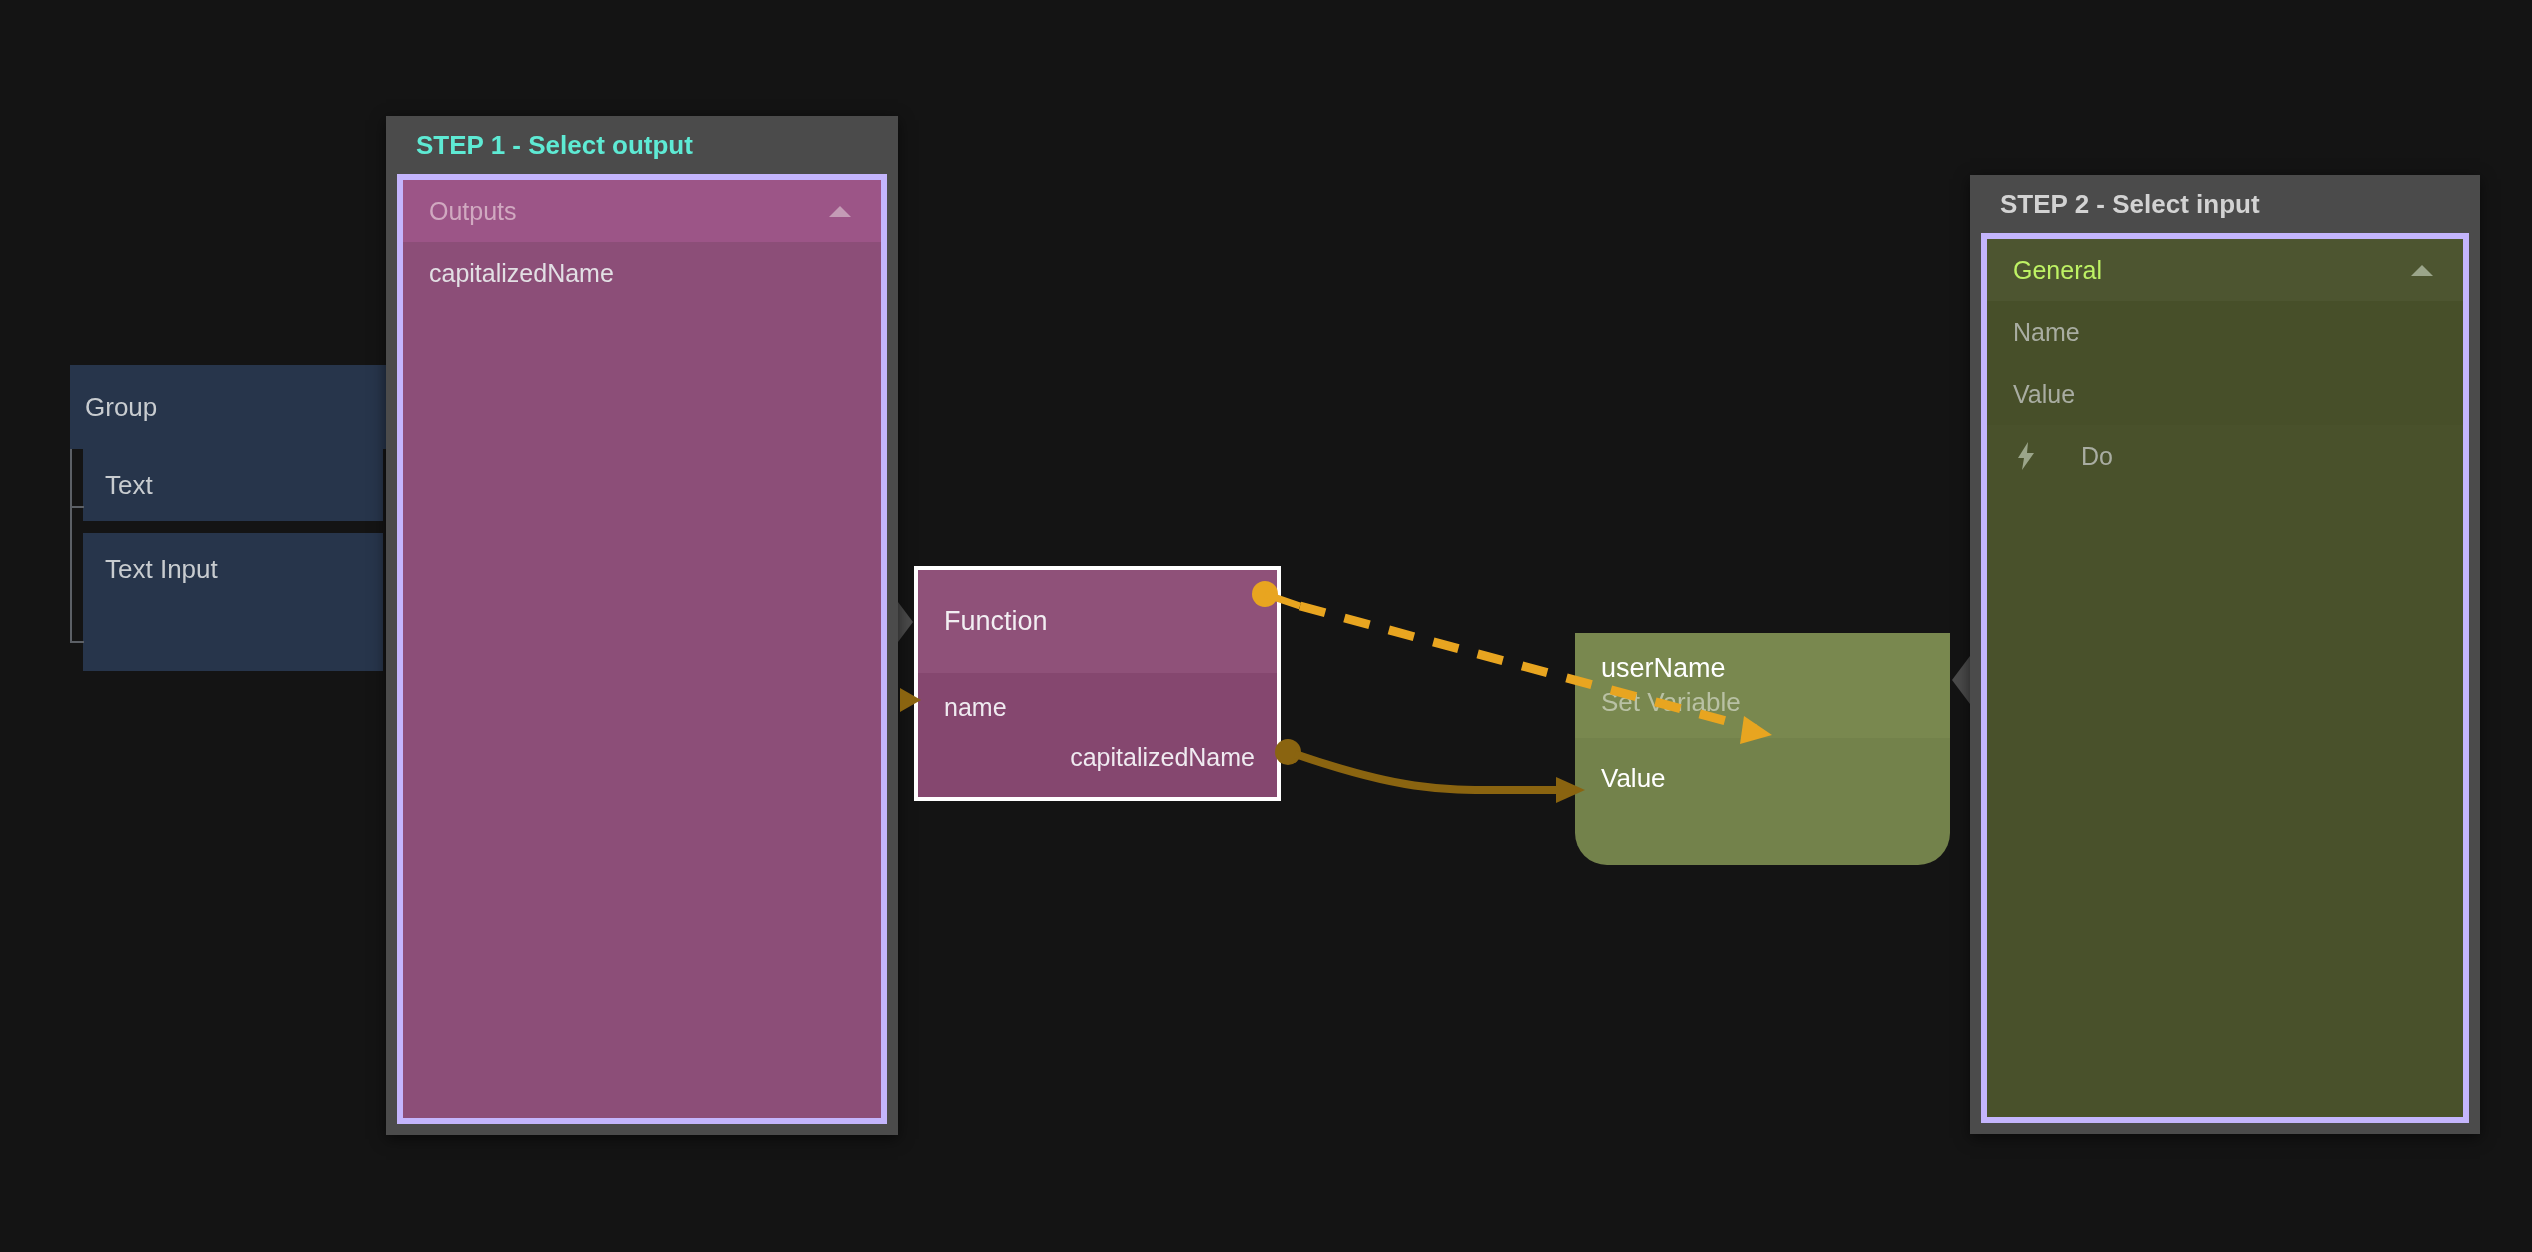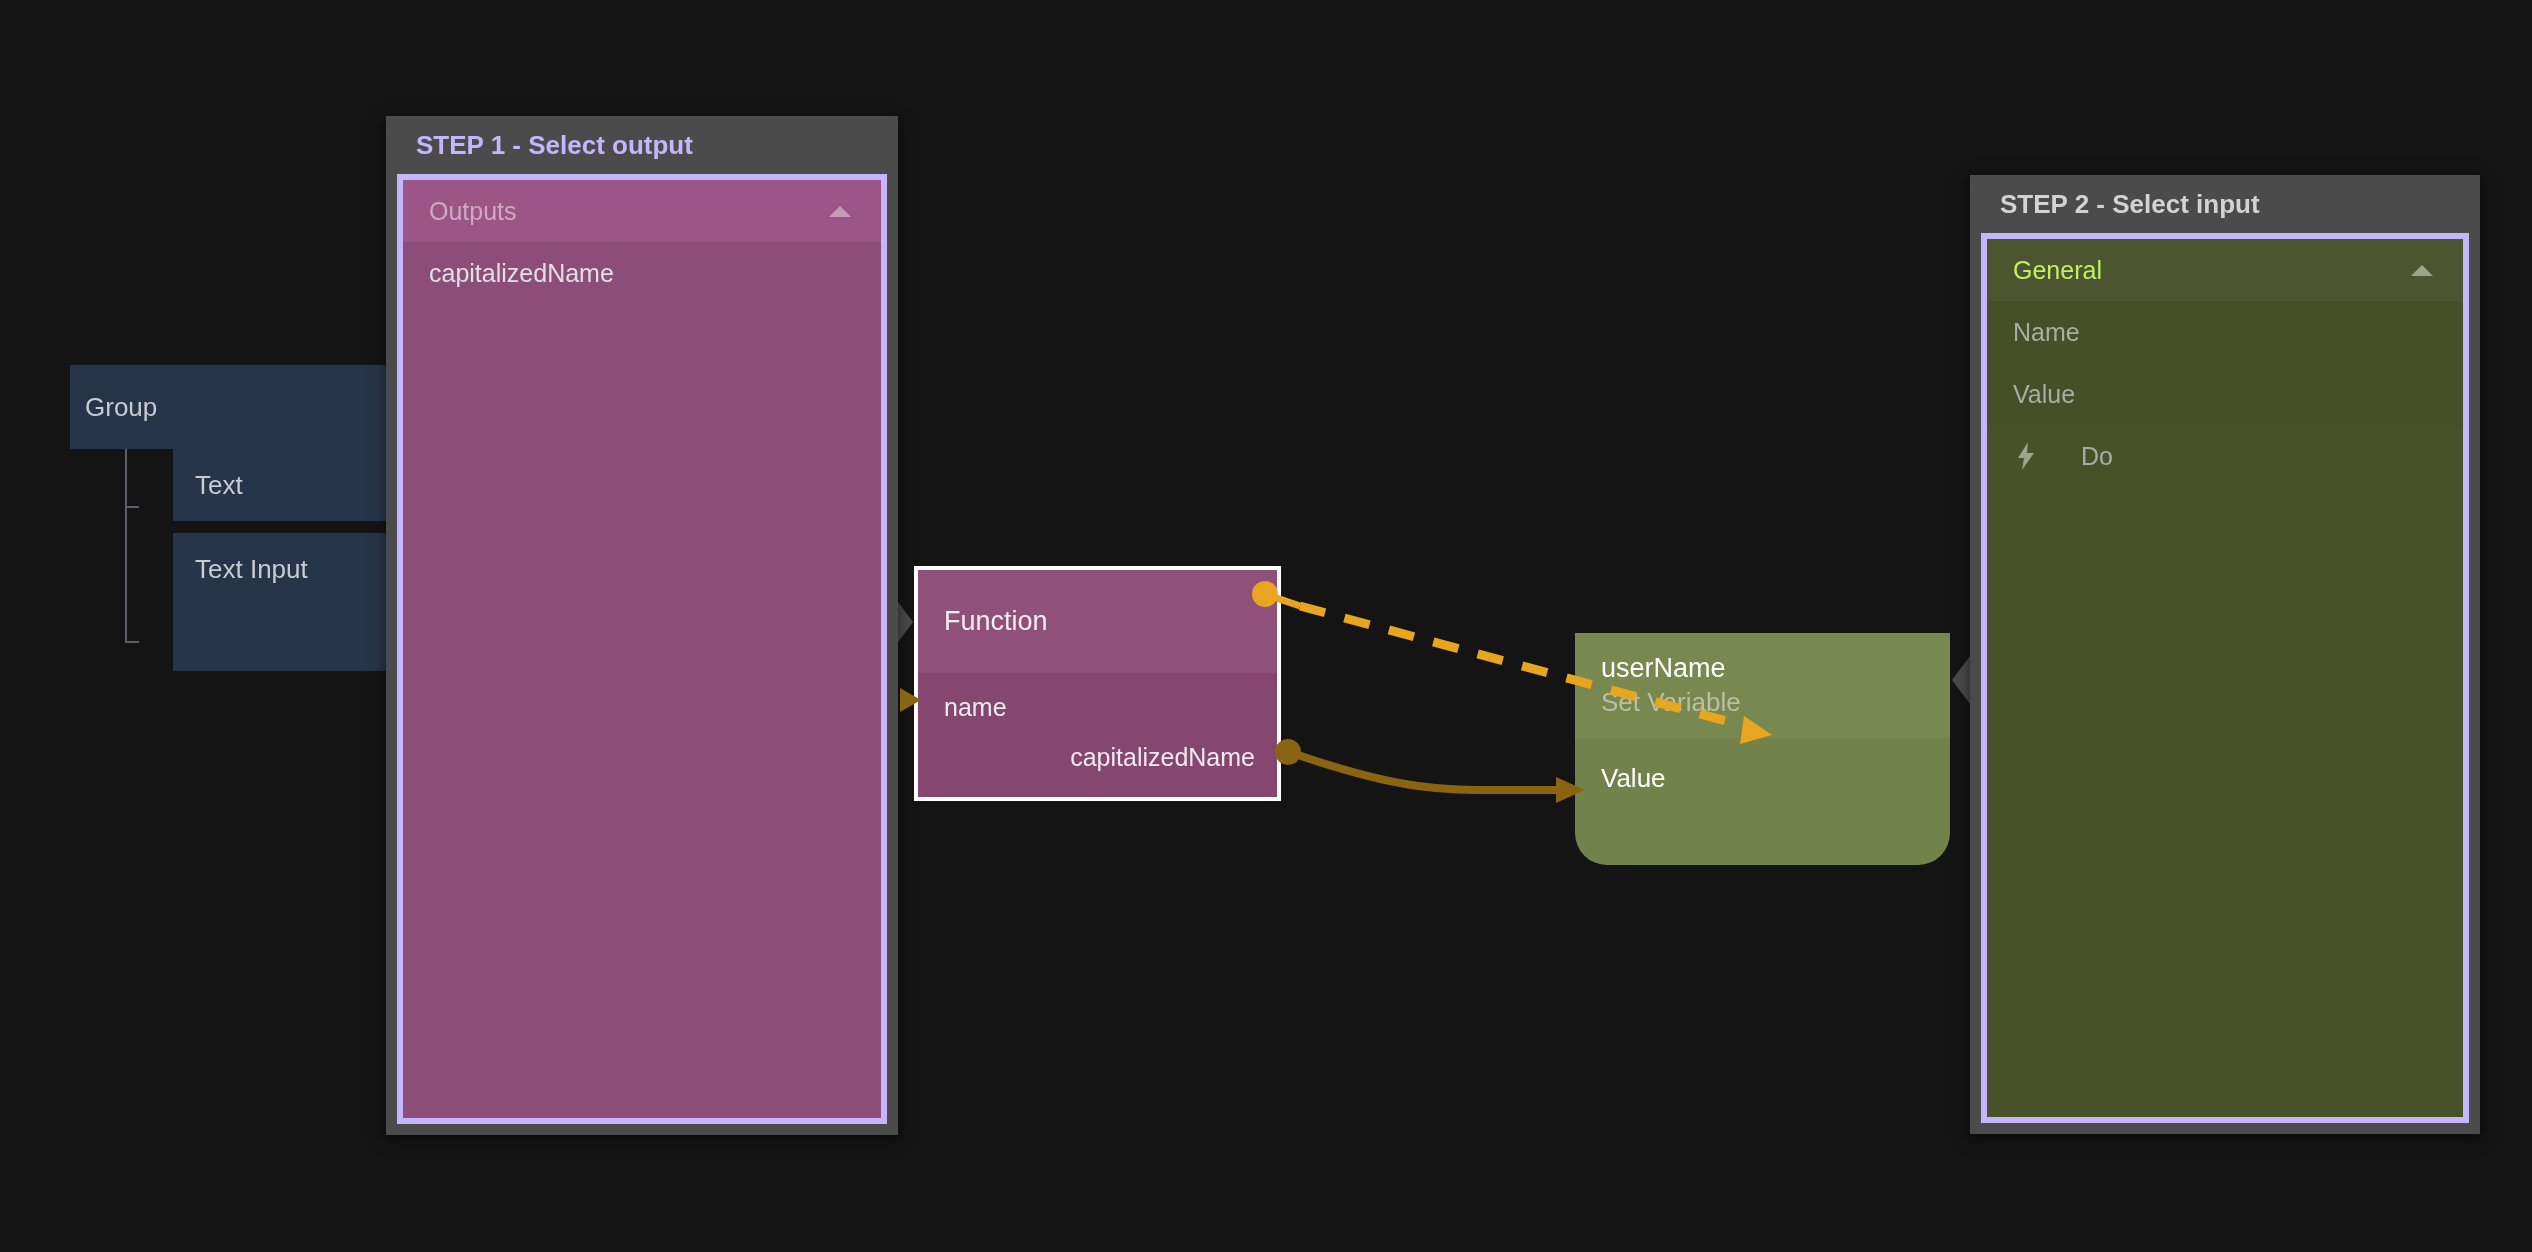--- a/index.html
+++ b/index.html
@@ -47,22 +47,21 @@
     box-sizing: border-box;
   }
   #tree-group {
     height: 84px;
     line-height: 84px;
     padding-left: 15px;
     width: 320px;
   }
   #tree-children {
     position: relative;
-    margin-left: 55px;
-    padding-left: 48px;
+    padding-left: 13px;
   }
   .tree-stem {
     position: absolute;
     left: 0;
     top: 0;
     bottom: 30px;
     width: 2px;
     background: #5c6066;
   }
   .tree-branch {
@@ -95,21 +94,21 @@
     box-sizing: border-box;
     background: #4b4b4b;
     box-shadow: 0 4px 14px rgba(0,0,0,0.55);
   }
   .step-header {
     height: 58px;
     line-height: 58px;
     padding-left: 30px;
     font-size: 26px;
     font-weight: bold;
-    color: #c4b5fd;
+    color: #5eead4;
     background: #4b4b4b;
     box-sizing: border-box;
   }
   .step-body {
     margin: 0 11px 11px 11px;
     border: 6px solid #c4b5fd;
     box-sizing: border-box;
     overflow: hidden;
   }
   .prop-section {

